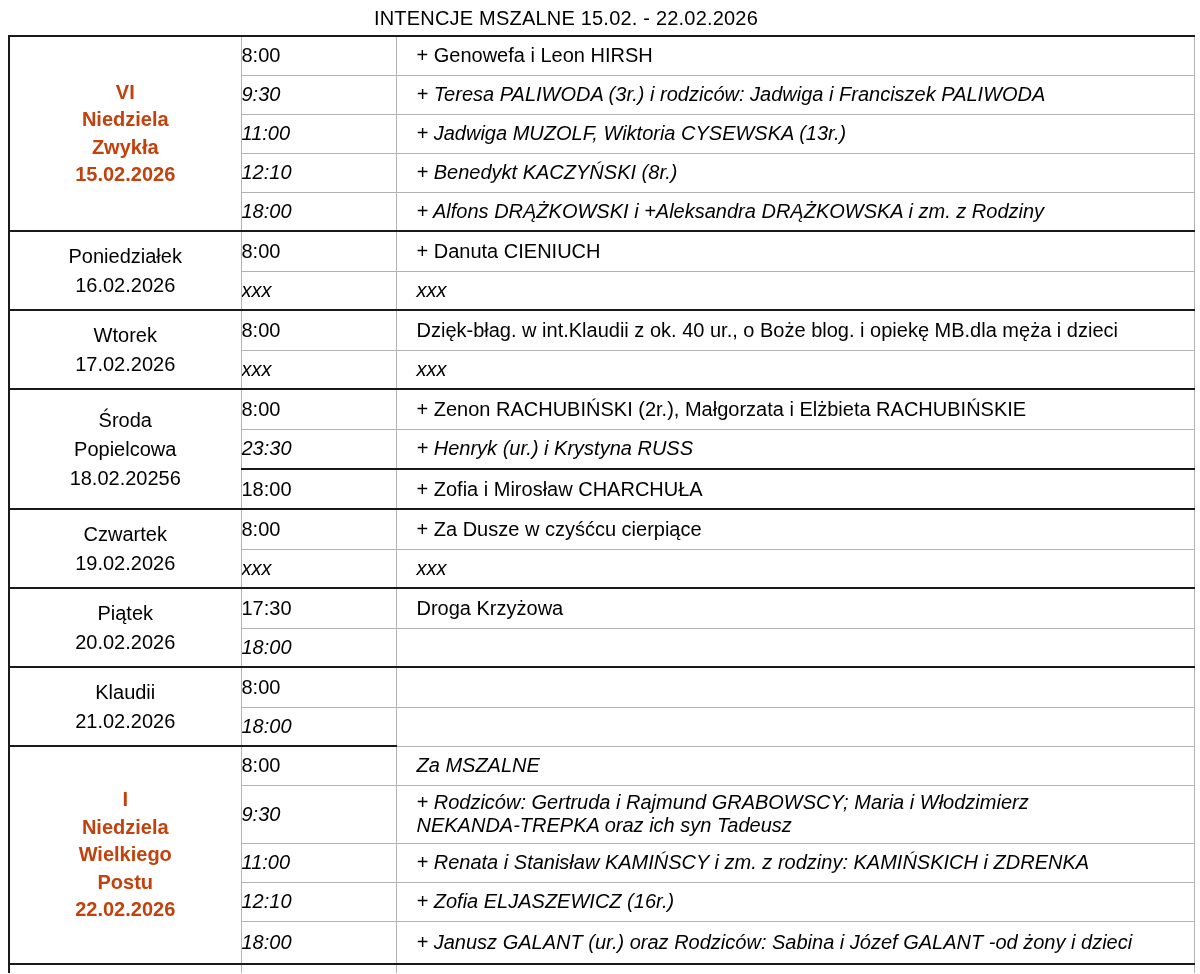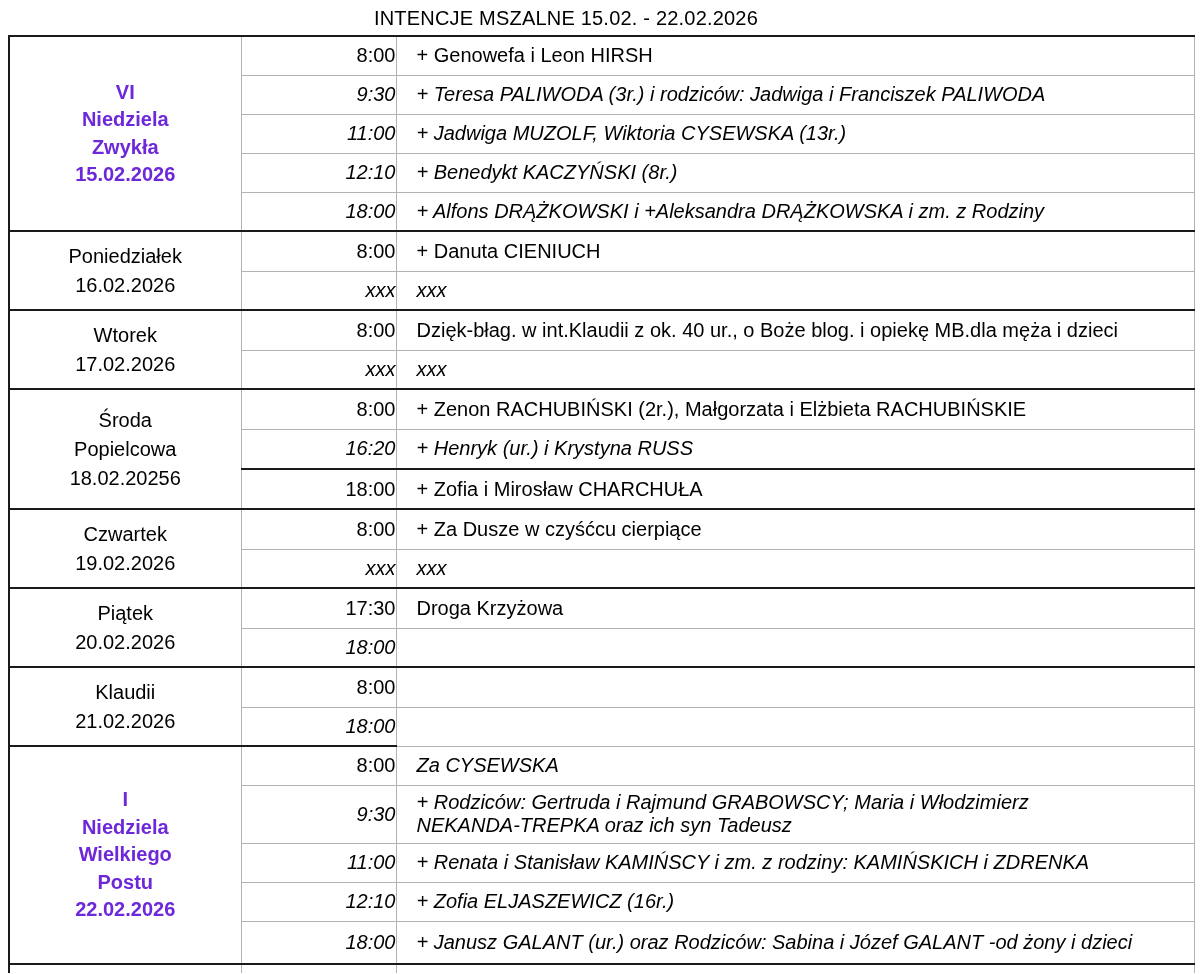--- a/index.html
+++ b/index.html
@@ -35,26 +35,26 @@
     font-size: 20px;
     vertical-align: middle;
     padding: 0;
     overflow: hidden;
   }
   td.day {
     text-align: center;
     line-height: 29px;
   }
   td.day.red {
-    color: #6d28d9;
+    color: #c2410c;
     font-weight: bold;
     line-height: 27.5px;
   }
   td.time {
-    text-align: right;
+    text-align: left;
     border-left: 1px solid #b3b3b3;
   }
   td.intention {
     text-align: left;
     padding-left: 20px;
     padding-right: 4px;
     border-left: 1px solid #b3b3b3;
     white-space: pre-line;
   }
   
@@ -137,21 +137,21 @@
     <tr class="h40">
       <td class="day bt" rowspan="3">
         <div>Środa</div>
         <div>Popielcowa</div>
         <div>18.02.20256</div>
       </td>
       <td class="time bt">8:00</td>
       <td class="intention bt">+ Zenon RACHUBIŃSKI (2r.), Małgorzata i Elżbieta RACHUBIŃSKIE</td>
     </tr>
     <tr class="h40">
-      <td class="time rt">16:20</td>
+      <td class="time rt">23:30</td>
       <td class="intention rt">+ Henryk (ur.) i Krystyna RUSS</td>
     </tr>
     <tr class="h40">
       <td class="time bt">18:00</td>
       <td class="intention bt">+ Zofia i Mirosław CHARCHUŁA</td>
     </tr>
 
     <tr class="h40">
       <td class="day bt" rowspan="2">
         <div>Czwartek</div>
@@ -193,21 +193,21 @@
 
     <tr class="h39">
       <td class="day red bt" rowspan="5">
         <div>I</div>
         <div>Niedziela</div>
         <div>Wielkiego</div>
         <div>Postu</div>
         <div>22.02.2026</div>
       </td>
       <td class="time bt">8:00</td>
-      <td class="intention rt">Za CYSEWSKA</td>
+      <td class="intention rt">Za MSZALNE</td>
     </tr>
     <tr class="h58">
       <td class="time rt">9:30</td>
       <td class="intention rt">+ Rodziców: Gertruda i Rajmund GRABOWSCY; Maria i Włodzimierz
 NEKANDA-TREPKA oraz ich syn Tadeusz</td>
     </tr>
     <tr class="h39">
       <td class="time rt">11:00</td>
       <td class="intention rt">+ Renata i Stanisław KAMIŃSCY i zm. z rodziny: KAMIŃSKICH i ZDRENKA</td>
     </tr>

